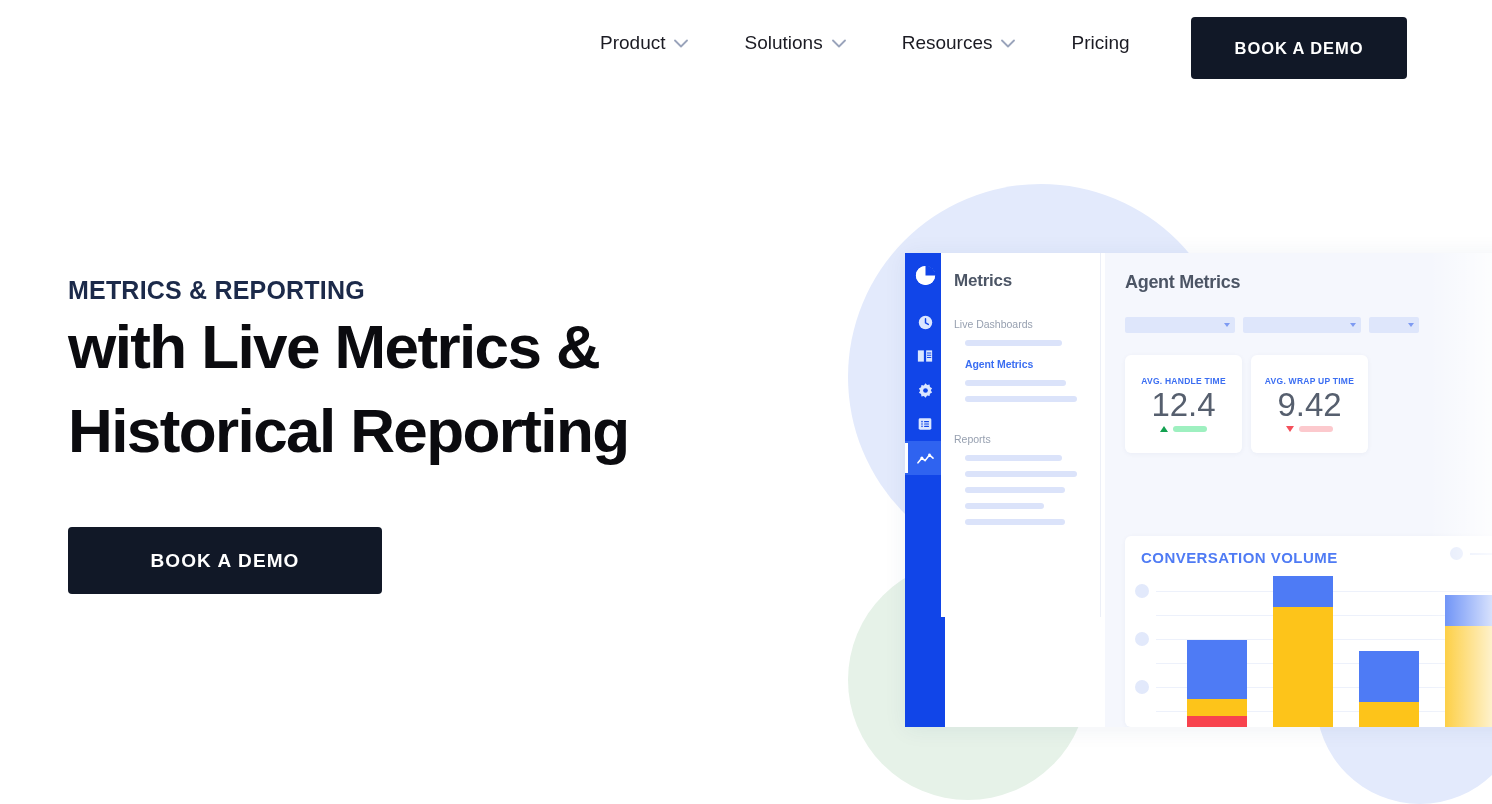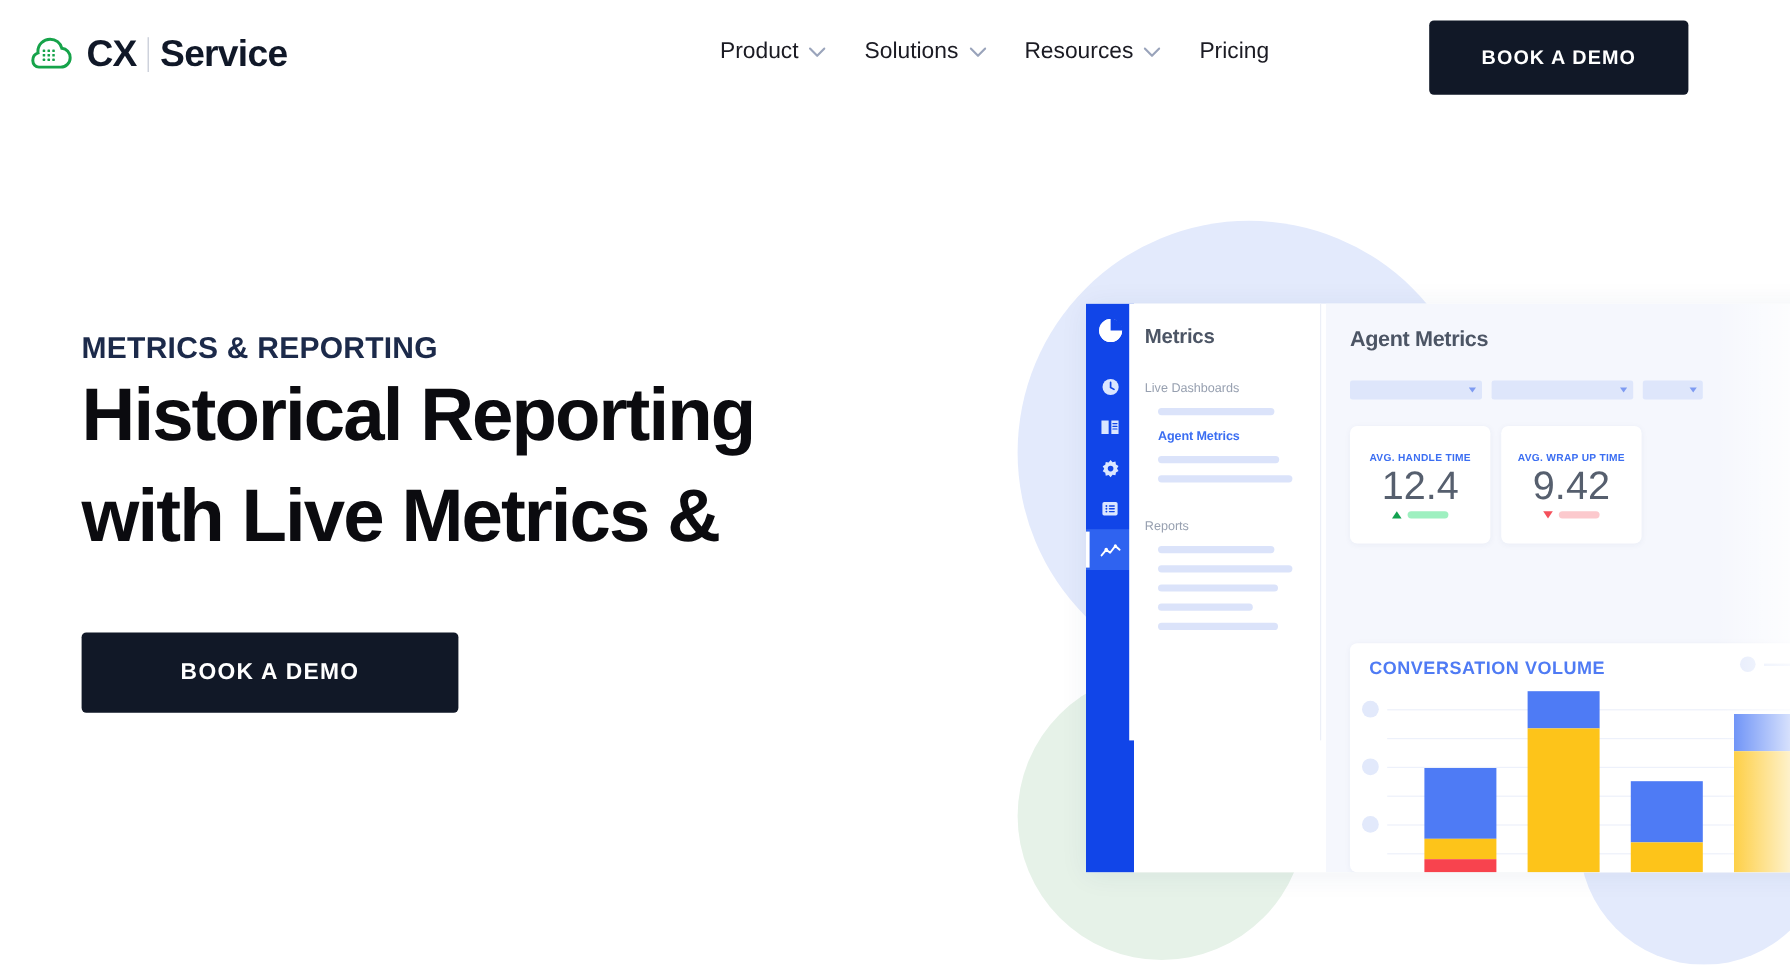--- a/index.html
+++ b/index.html
@@ -22,21 +22,21 @@
   }
   .brand-mark { width: 38px; height: 38px; display: block; }
   .brand-text {
     display: flex; align-items: center; gap: 9px;
     font-size: 31px; font-weight: 700; letter-spacing: -0.6px; color: #101828;
   }
   .brand-divider { width: 1.5px; height: 29px; background: #c3c8d4; display: block; }
 
   .nav {
     position: absolute; left: 600px; top: 32px;
-    display: flex; align-items: center; gap: 32px;
+    display: flex; align-items: center; gap: 56px;
   }
   .nav-item {
     display: flex; align-items: center; gap: 9px;
     font-size: 19px; color: #1b1b23; cursor: pointer; white-space: nowrap;
   }
   .chev { width: 14px; height: 9px; display: block; }
 
   .btn-demo-top {
     position: absolute; right: 85px; top: 17px;
     width: 216px; height: 62px; background: #111827; border-radius: 4px;
@@ -158,41 +158,20 @@
 </head>
 <body>
 
 <div class="page">
 
   <div class="blob blob-blue-big"></div>
   <div class="blob blob-green"></div>
   <div class="blob blob-blue-sm"></div>
 
   <div class="header">
-    <div class="brand">
-      <svg class="brand-mark" viewBox="0 0 40 40">
-        <path d="M11.5 31.5h16.5c4.6 0 8.3-3.7 8.3-8.3 0-4.3-3.2-7.8-7.3-8.2C27.8 10.2 23.6 7 18.7 7c-5.9 0-10.7 4.7-10.7 10.5 0 .6 0 1.1.1 1.6-2.8 1-4.6 3.6-4.6 6.6 0 3.2 2.4 5.8 5.4 5.8z" fill="none" stroke="#16a34a" stroke-width="2.6"></path>
-        <g fill="#16a34a">
-          <rect x="12.2" y="16" width="2.2" height="2.2" rx=".5"></rect>
-            <rect x="16.4" y="16" width="2.2" height="2.2" rx=".5"></rect>
-            <rect x="20.6" y="16" width="2.2" height="2.2" rx=".5"></rect>
-          <rect x="12.2" y="20" width="2.2" height="2.2" rx=".5"></rect>
-            <rect x="16.4" y="20" width="2.2" height="2.2" rx=".5"></rect>
-            <rect x="20.6" y="20" width="2.2" height="2.2" rx=".5"></rect>
-          <rect x="12.2" y="24" width="2.2" height="2.2" rx=".5"></rect>
-            <rect x="16.4" y="24" width="2.2" height="2.2" rx=".5"></rect>
-            <rect x="20.6" y="24" width="2.2" height="2.2" rx=".5"></rect>
-        </g>
-      </svg>
-      <span class="brand-text">
-        <span>CX</span>
-        <span class="brand-divider"></span>
-        <span>Service</span>
-      </span>
-    </div>
 
     <div class="nav">
       <div class="nav-item">
         <span>Product</span>
         <svg class="chev" viewBox="0 0 14 9">
             <path d="M1 1.5L7 7.5L13 1.5" fill="none" stroke="#9aa4bb" stroke-width="1.8" stroke-linecap="round" stroke-linejoin="round"></path>
           </svg>
       </div>
       <div class="nav-item">
         <span>Solutions</span>
@@ -210,22 +189,22 @@
         <span>Pricing</span>
       </div>
     </div>
 
     <button class="btn-demo-top">BOOK A DEMO</button>
   </div>
 
   <div class="hero">
     <div class="eyebrow">METRICS &amp; REPORTING</div>
     <div class="headline">
+      <div>with Live Metrics &amp;</div>
       <div>Historical Reporting</div>
-      <div>with Live Metrics &amp;</div>
     </div>
     <button class="btn-demo-hero">BOOK A DEMO</button>
   </div>
 
   <div class="dash">
 
     <div class="dash-rail">
       <svg class="rail-logo" viewBox="0 0 24 24">
         <path d="M12 2a10 10 0 1 0 0 20 10 10 0 0 0 0-20zm0 10h9.6A9.8 9.8 0 0 1 12 2z" fill="#fff"></path>
         <circle cx="12" cy="12" r="10" fill="#fff"></circle>

